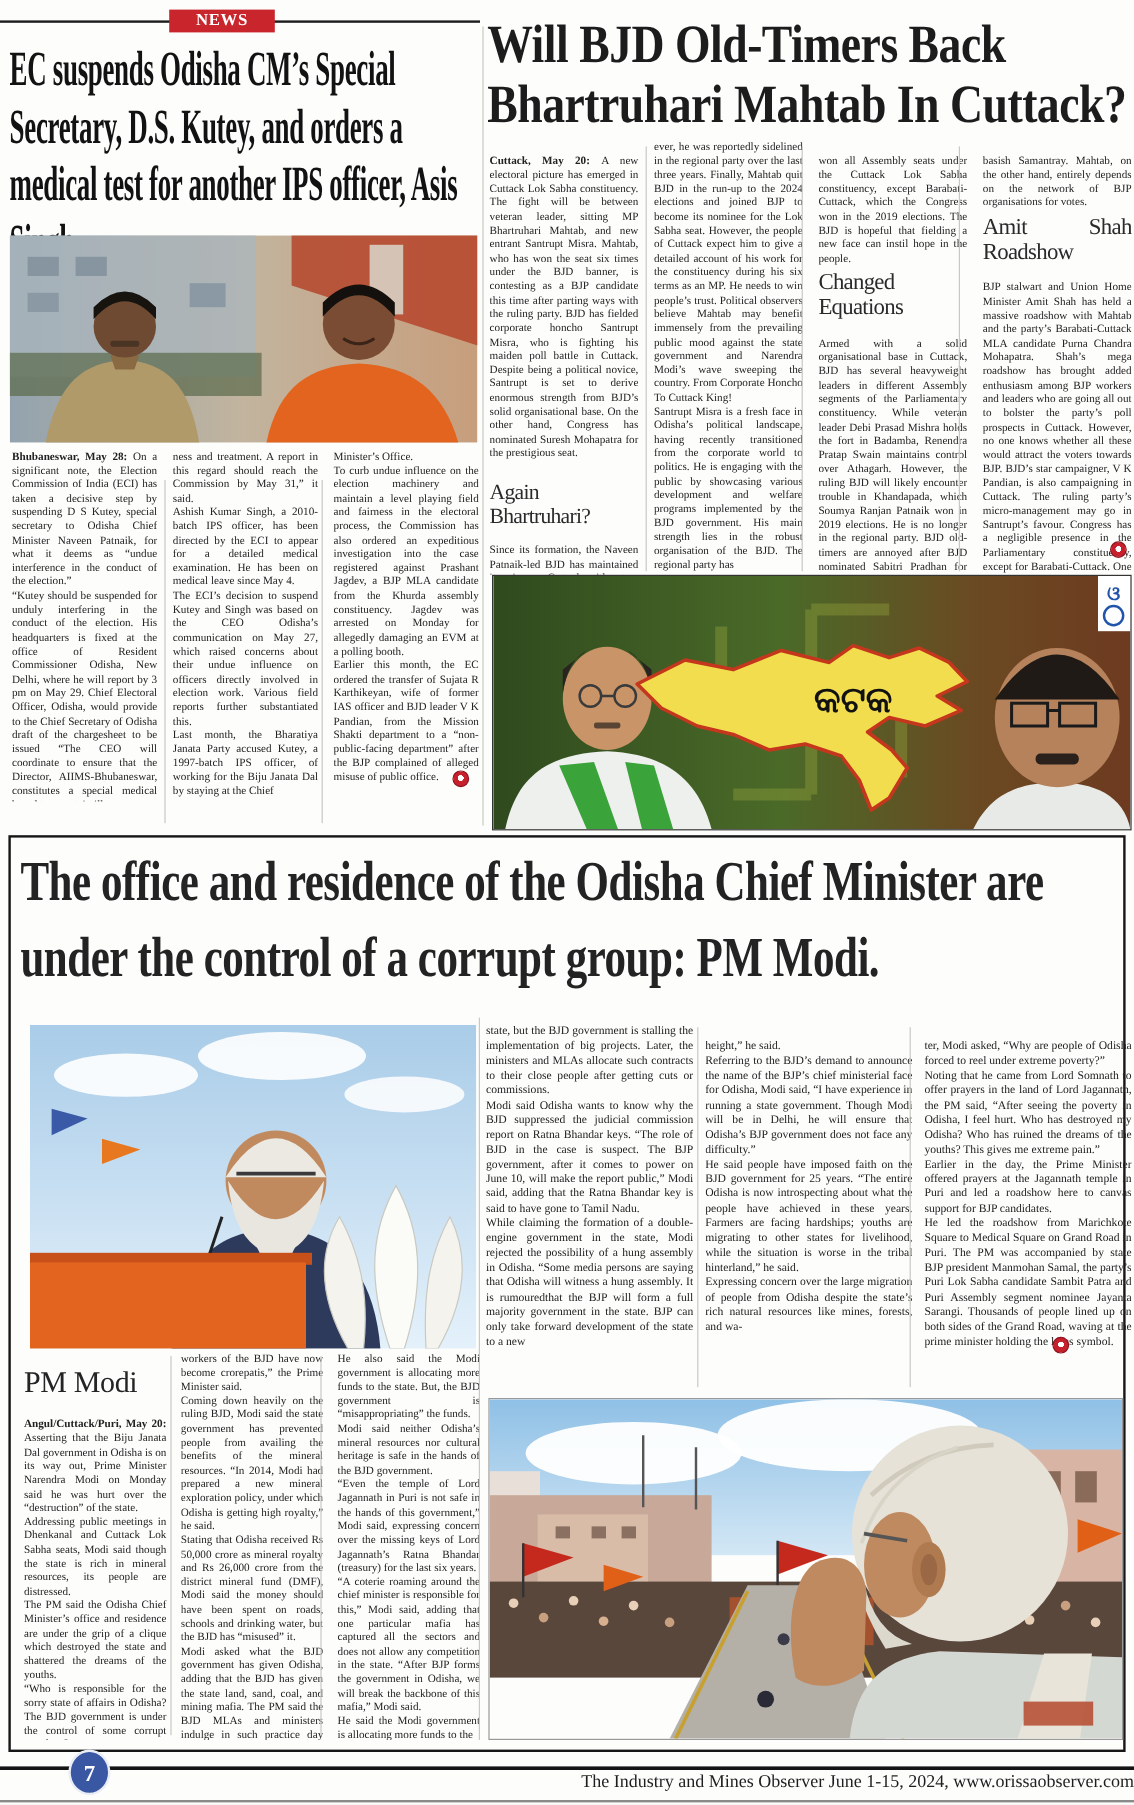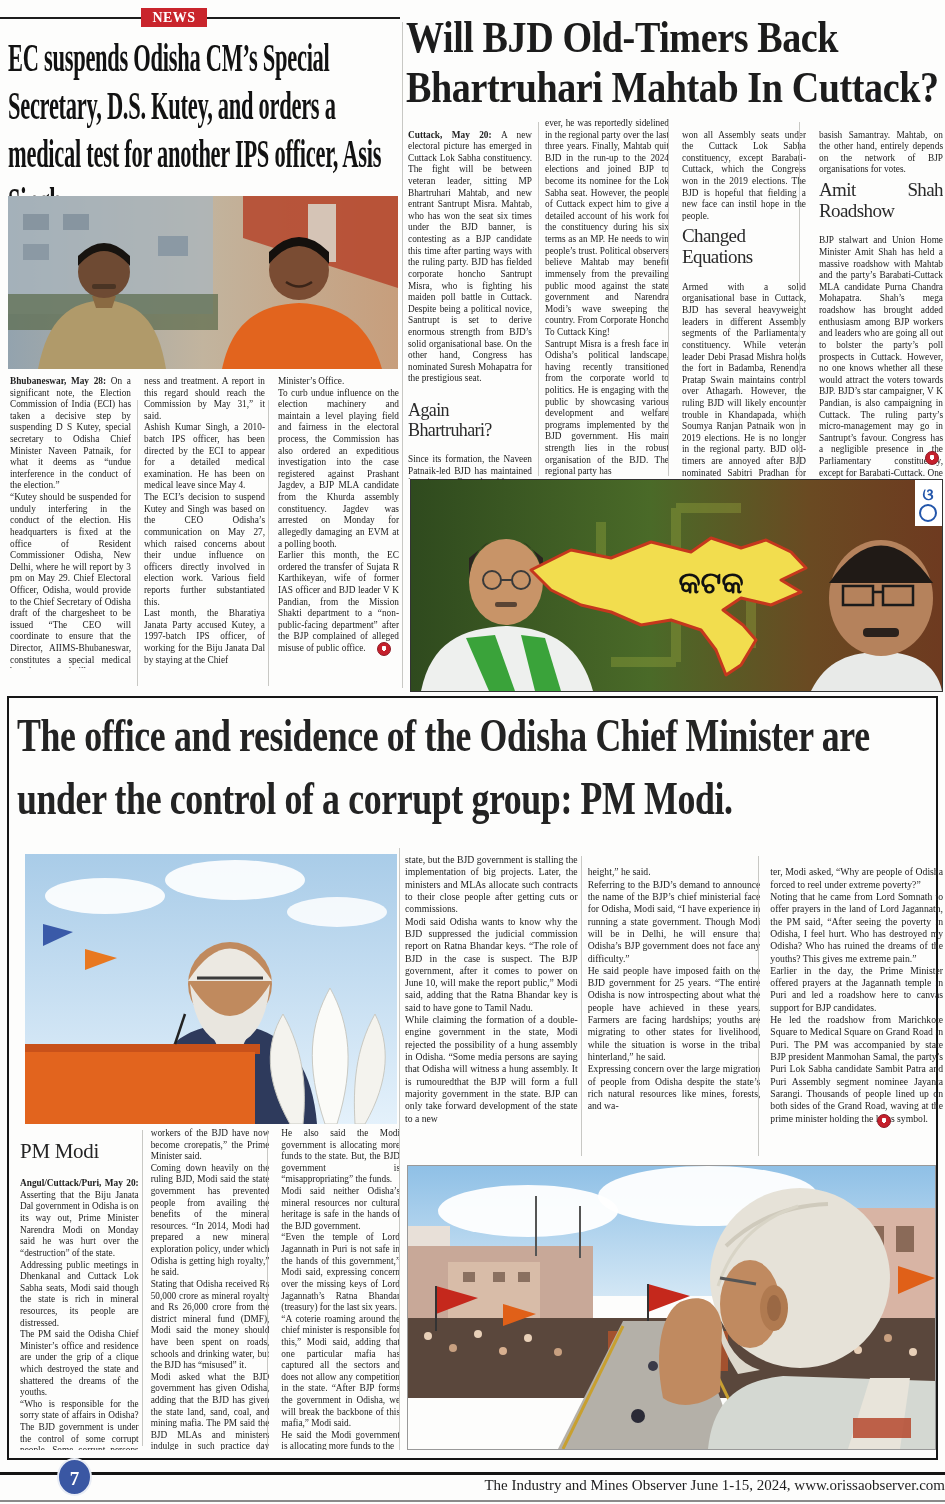--- a/index.html
+++ b/index.html
@@ -1,40 +1,40 @@
 <!DOCTYPE html>
 <html><head>
 <meta charset="utf-8">
 <style>
   html,body{margin:0;padding:0;background:#e9e9e9}
   .page{position:relative;width:945px;height:1504px;background:#fdfdfc;overflow:hidden;
         font-family:"Liberation Serif","DejaVu Serif",serif;color:#1b1b1b}
   .rule-h{position:absolute;background:#1d1d1d}
   .rule-v{position:absolute;width:1px;background:#c8c8c4}
-  .news-badge{position:absolute;left:141px;top:8px;width:66px;height:19px;background:#c9252c;
+  .news-badge{position:absolute;left:141px;top:8px;width:88px;height:19px;background:#c9252c;
         color:#fff;font-weight:700;font-size:14px;text-align:center;line-height:19px;letter-spacing:.5px}
   .lead-headline{position:absolute;left:8px;top:34px;width:716px;margin:0;font-size:41px;line-height:1.17;
         font-weight:700;letter-spacing:-.5px;color:#121212;transform:scaleX(.548);transform-origin:0 0}
   .right-headline{position:absolute;left:406px;top:12px;width:634px;margin:0;font-size:45px;line-height:1.12;
         font-weight:700;letter-spacing:-.5px;color:#1c1c1c;transform:scaleX(.847);transform-origin:0 0}
   .big-headline{position:absolute;left:8px;top:6px;width:1196px;margin:0;font-size:47px;line-height:1.34;
         font-weight:700;letter-spacing:-.5px;color:#232323;transform:scaleX(.762);transform-origin:0 0}
   .photo-frame{position:absolute;overflow:hidden}
   .photo-frame svg{display:block}
   .photo-caption{position:absolute;left:8px;top:372px;width:390px;text-align:center;font-style:italic;
         font-weight:700;font-size:12.5px;color:#222}
   .cols{position:absolute;display:flex}
   .col{flex:1;font-size:9.3px;line-height:1.25;text-align:justify;white-space:pre-line;overflow:hidden;
         position:relative;color:#222}
   .col .dl{font-weight:700}
   .col-wide{font-size:9.7px;line-height:1.27}
   .sub-a{font-size:18px;line-height:1.1;margin:16px 0 2px;font-weight:400;letter-spacing:-.6px;color:#2a2a2a}
   .sub-b{font-size:19px;line-height:1.1;margin:4px 0 2px;font-weight:400;letter-spacing:-.6px;color:#2a2a2a}
   .sub-puri{font-size:21px;line-height:1.12;margin:12px 0 5px;font-weight:400;letter-spacing:-.3px;color:#2a2a2a}
-  .pm-heading{font-size:21px;line-height:1.05;margin:0 0 5px;font-weight:400;letter-spacing:-.3px;color:#242424}
+  .pm-heading{font-size:25px;line-height:1.05;margin:0 0 5px;font-weight:400;letter-spacing:-.3px;color:#242424}
   .endmark{position:absolute;width:12px;height:12px;border-radius:50%;
         background:radial-gradient(circle at 50% 45%, #fff 0 2.4px, #c5202c 2.5px);border:1px solid #8d1420}
   .bottom-box{position:absolute;left:7px;top:696px;width:927px;height:760px;border:2.5px solid #161616;background:#fdfdfc}
   .footer-line{position:absolute;left:0;top:1472px;width:945px;height:3px;background:#141414}
   .footer-line2{position:absolute;left:0;top:1500px;width:945px;height:2px;background:#8a8a8a}
   .page-number{position:absolute;left:57px;top:1458px;width:35px;height:38px;border-radius:50%;
         background:#3a57a3;color:#fff;font-size:19px;font-weight:700;text-align:center;line-height:38px;
         border:2px solid #e9edf5;box-sizing:border-box}
   .footer-text{position:absolute;left:0;top:1477px;width:945px;text-align:right;font-size:15px;color:#1e1e1e}
 </style>

